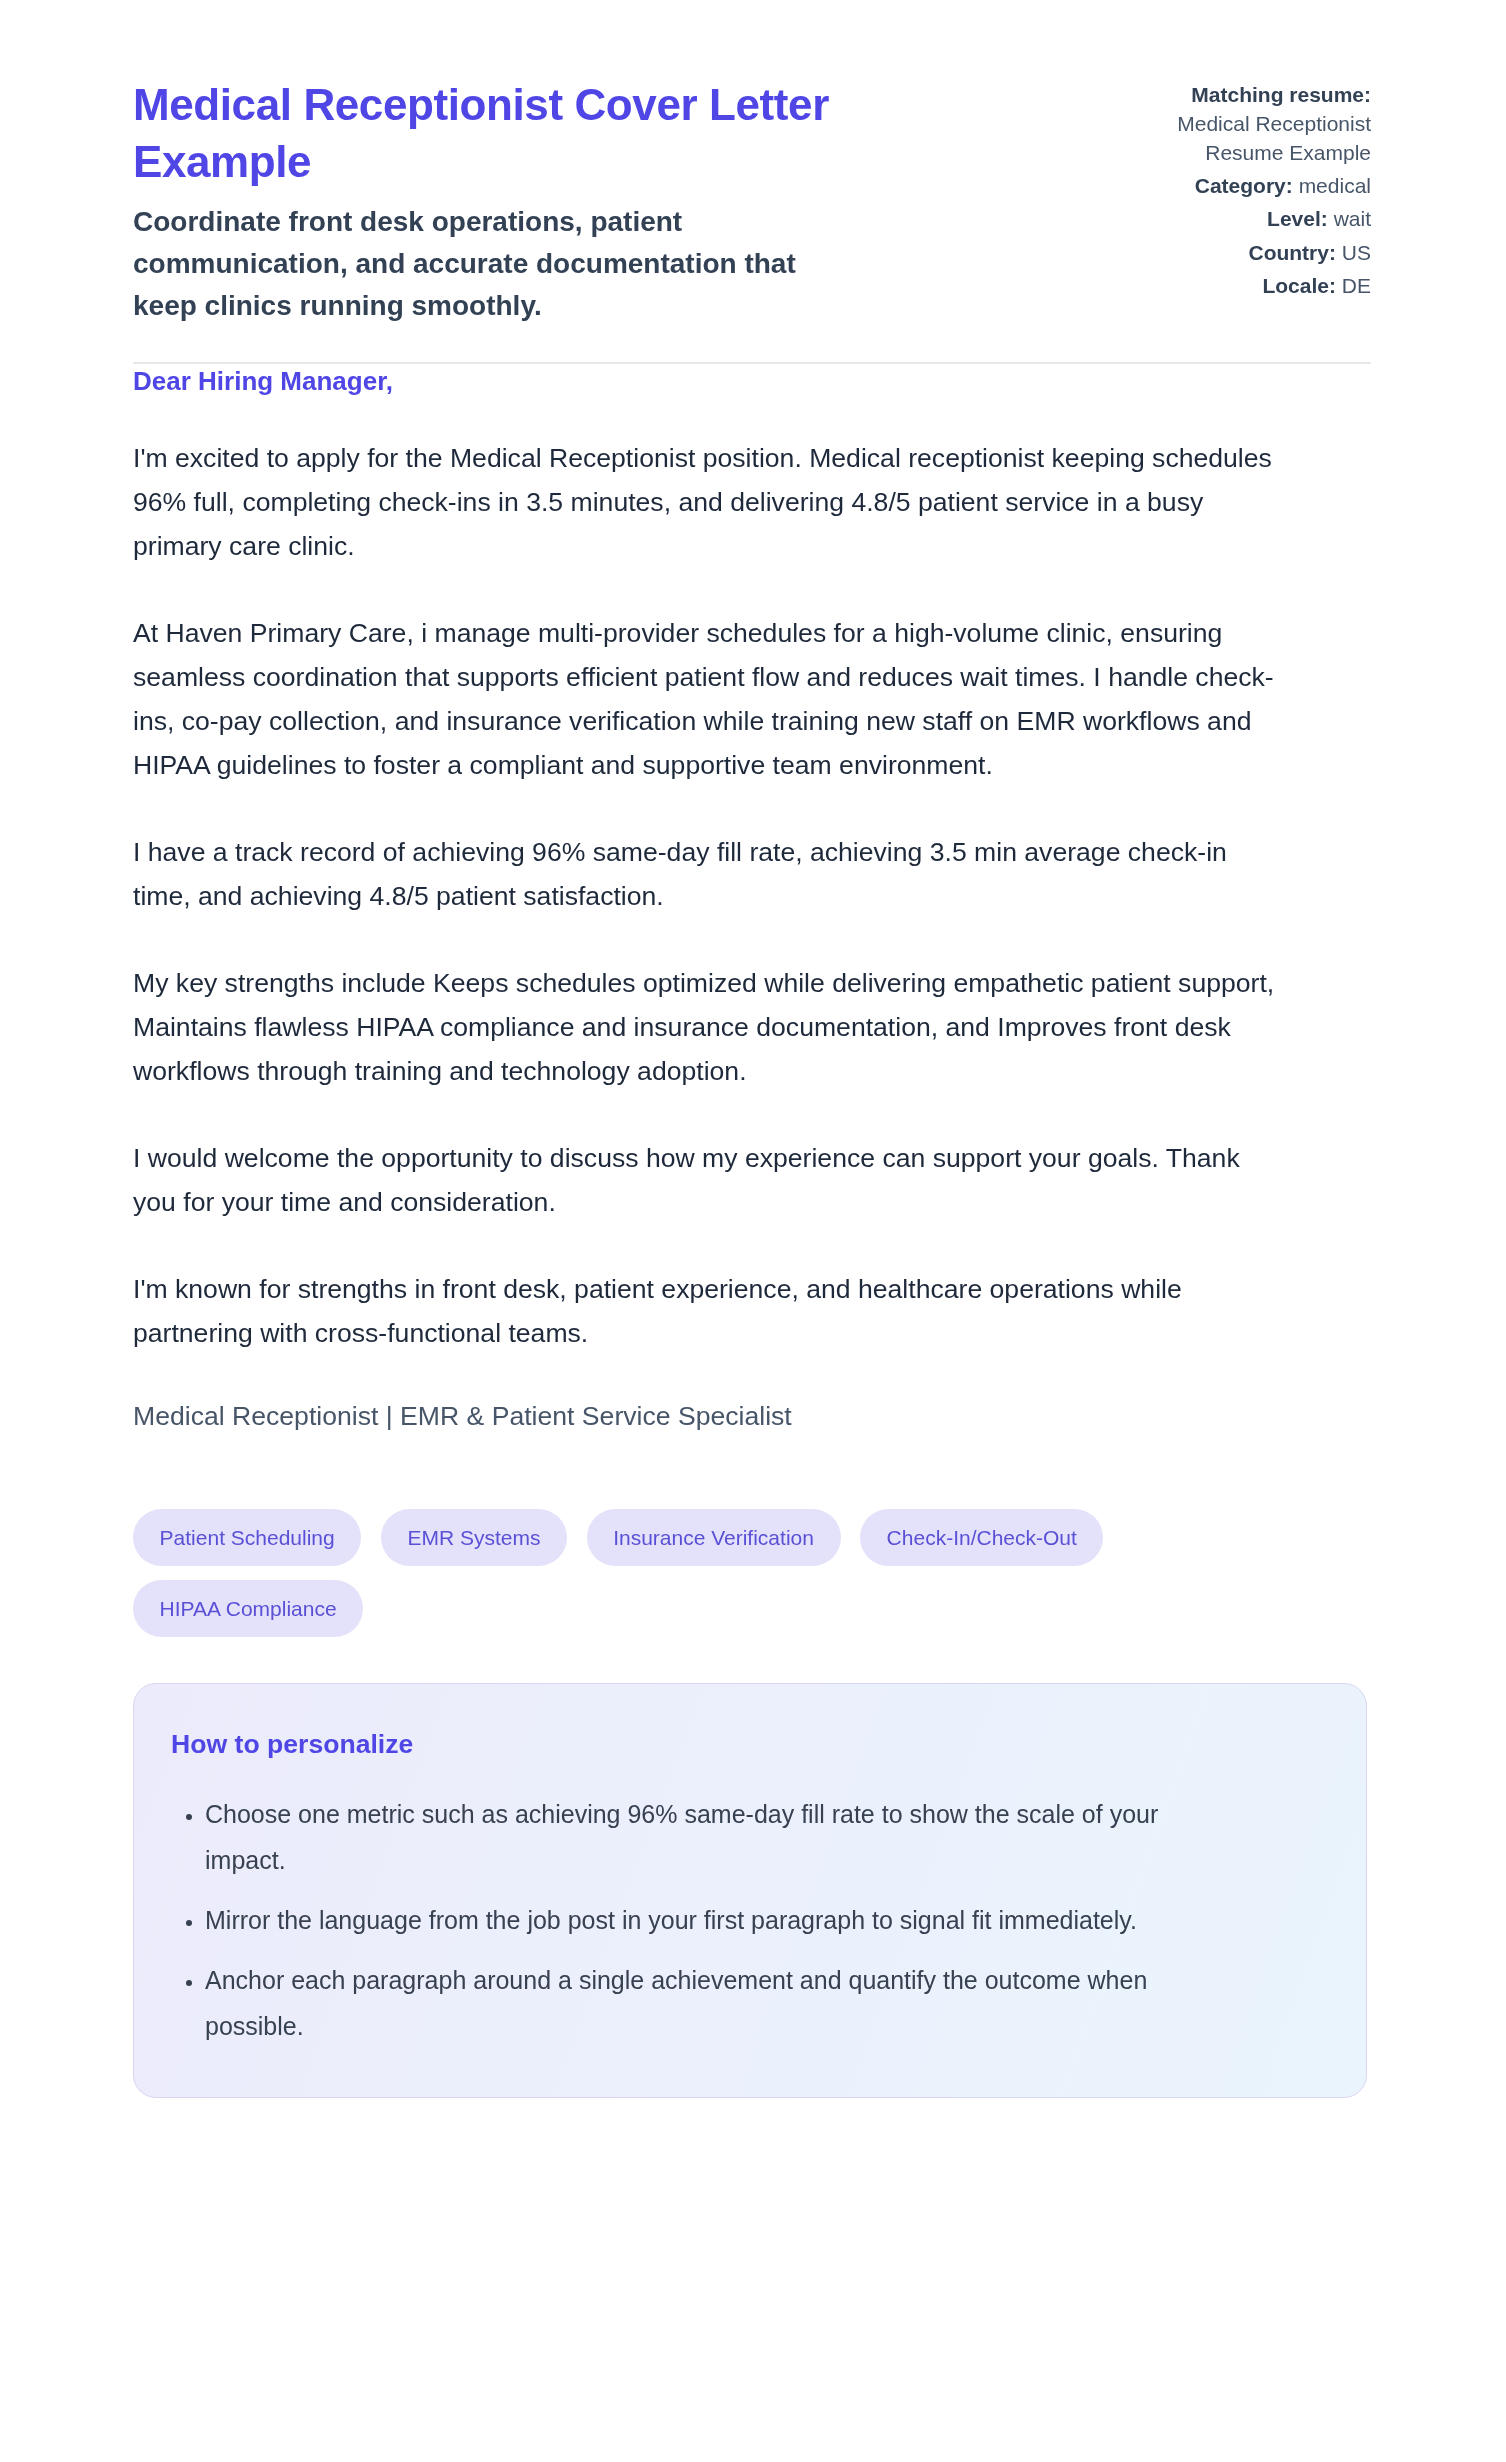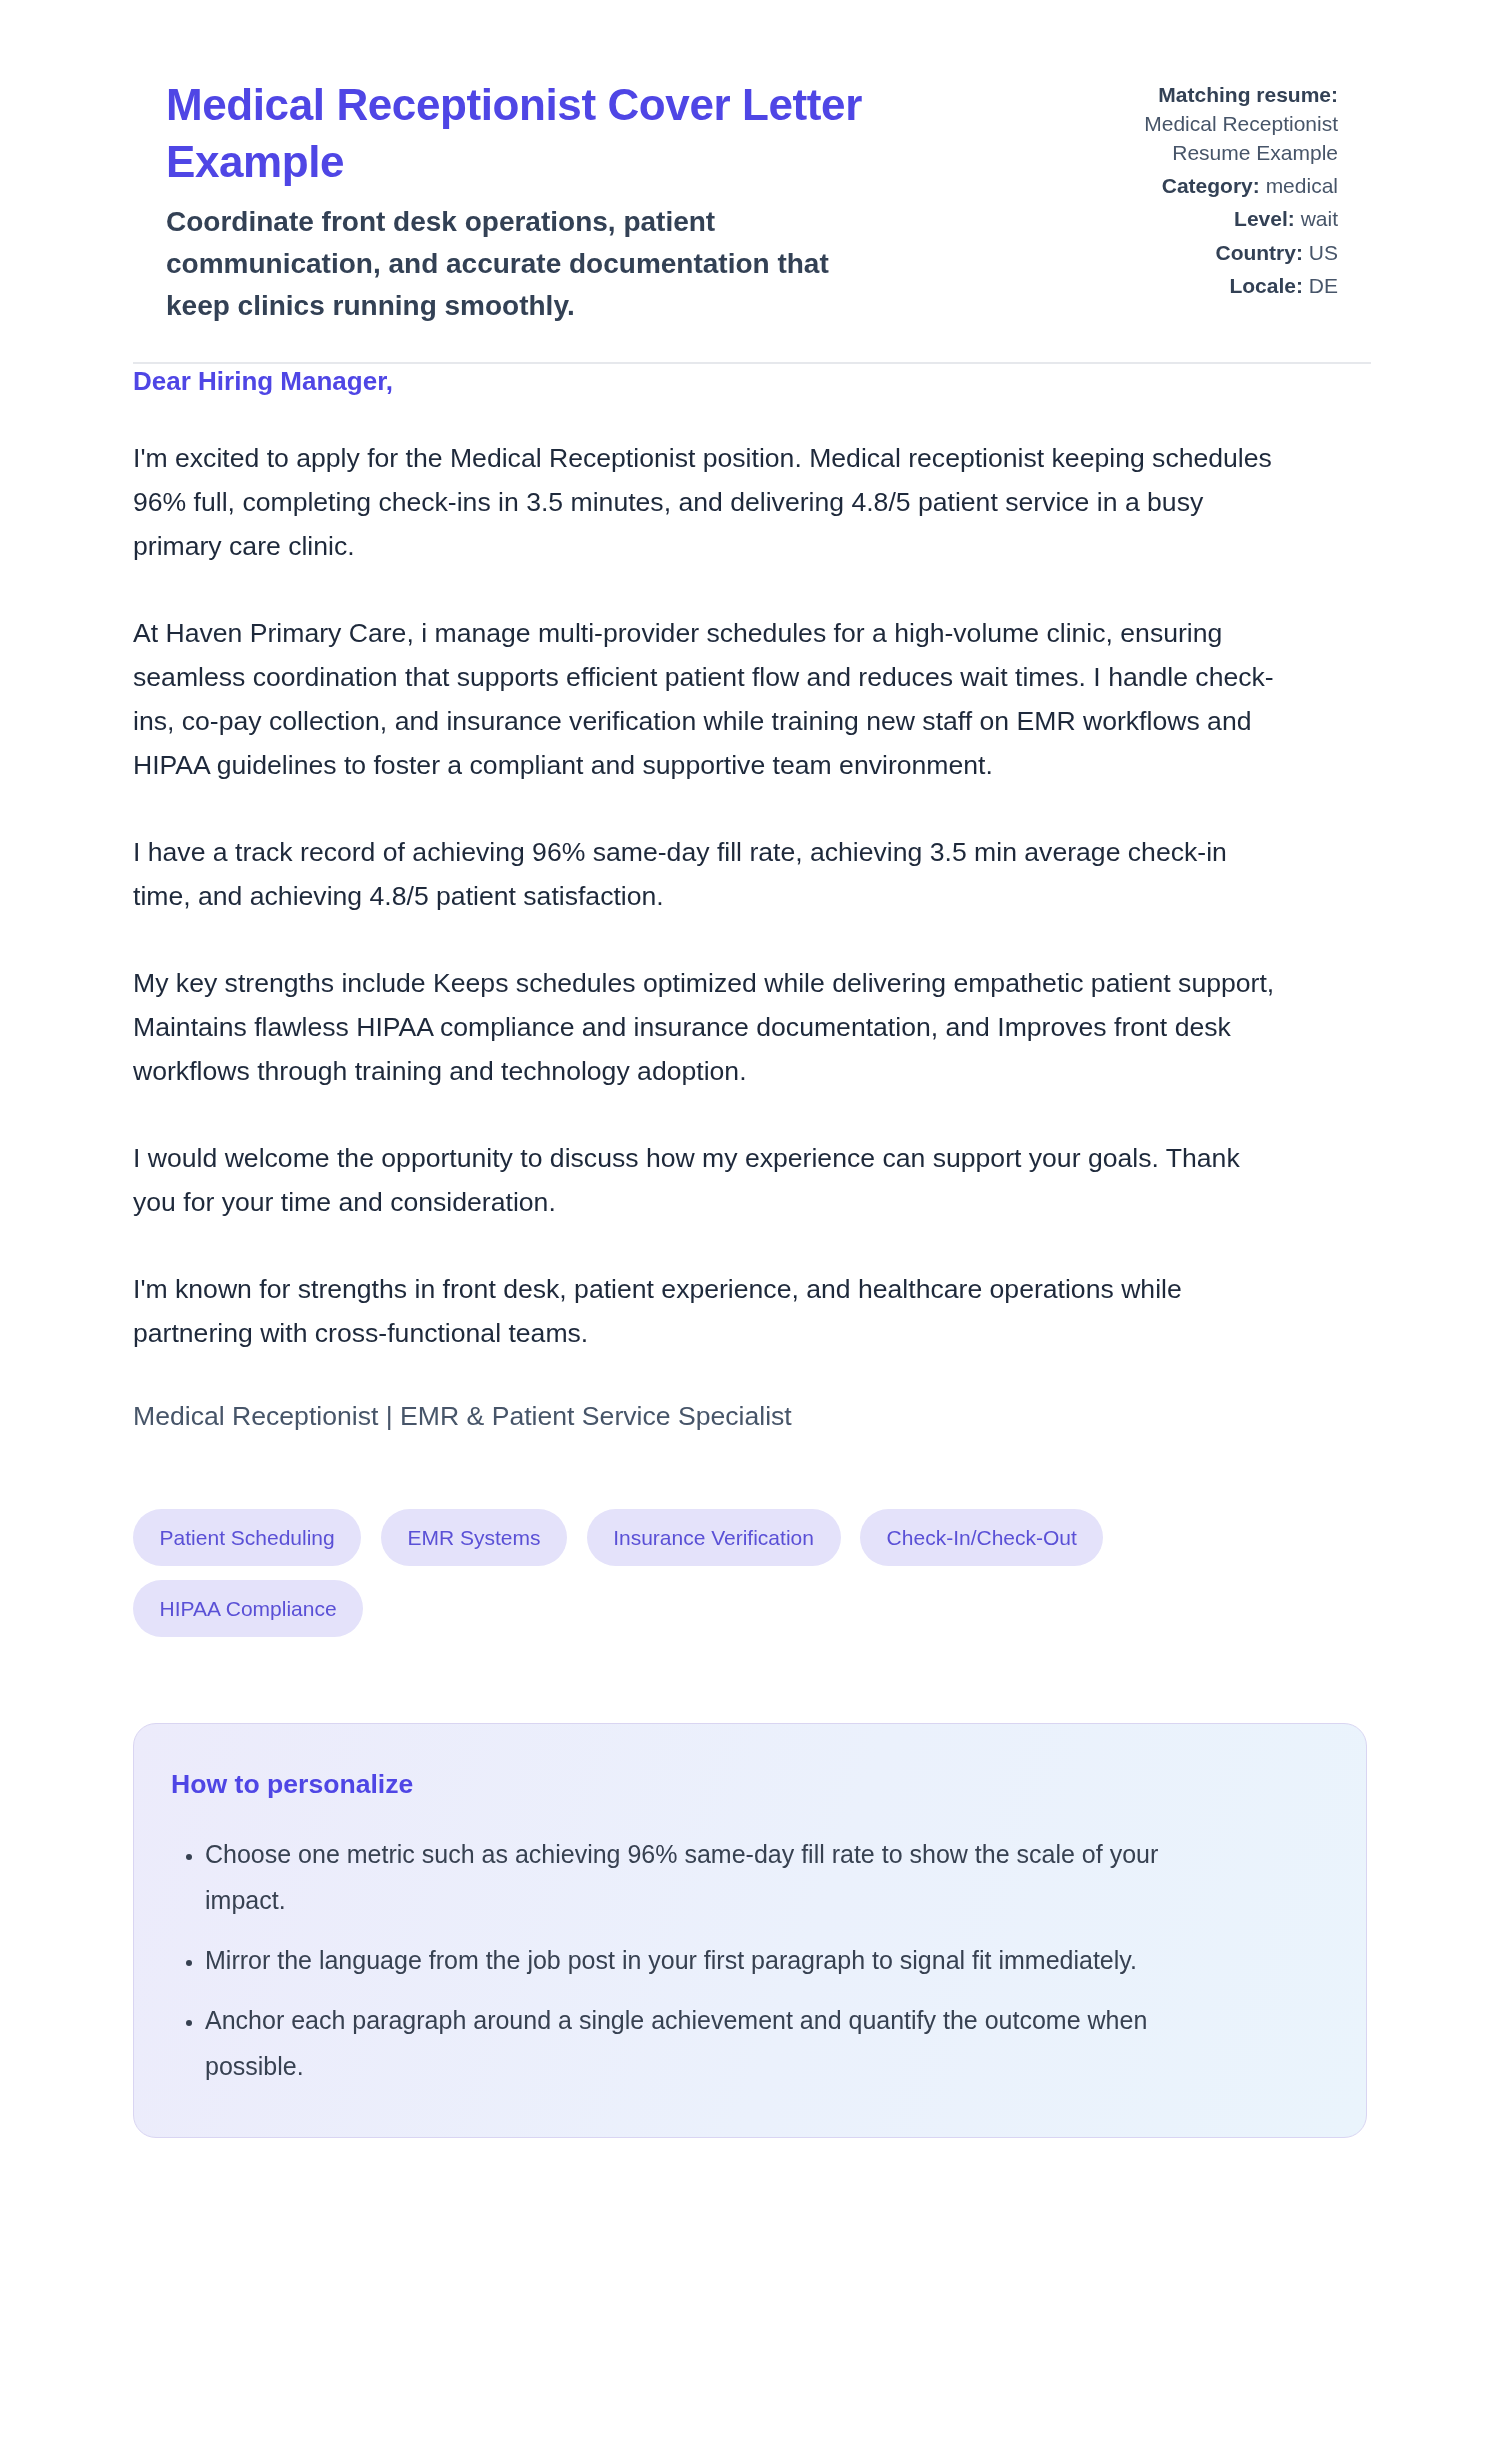--- a/index.html
+++ b/index.html
@@ -7,21 +7,21 @@
     width: 1507px;
     height: 2462px;
     font-family: "Liberation Sans", "DejaVu Sans", sans-serif;
     color: #1e293b;
     position: relative;
     overflow: hidden;
   }
   .page { padding: 76px 136px 0 133px; }
 
   
-  .header { display: flex; justify-content: center; align-items: flex-start; }
+  .header { display: flex; justify-content: space-between; align-items: flex-start; }
   .header-left { width: 931px; }
   h1.title {
     margin: 0;
     width: 727px;
     font-size: 44px;
     line-height: 57px;
     font-weight: bold;
     color: #4f46e5;
     letter-spacing: -0.4px;
   }
@@ -98,21 +98,21 @@
     color: #5a50d6;
     font-size: 21px;
     line-height: 25px;
     padding: 16px 26.6px;
     border-radius: 885px;
     white-space: nowrap;
   }
 
   
   .tips-box {
-    margin-top: 86px;
+    margin-top: 46px;
     width: 1234px;
     box-sizing: border-box;
     border: 1.8px solid #d9d5f2;
     border-radius: 23px;
     background: linear-gradient(110deg, #ecebfb 0%, #ebf1fc 55%, #eaf4fc 100%);
     padding: 43px 39px 48px 37px;
   }
   .tips-heading {
     margin: 0 0 30px 0;
     font-size: 26.6px;

